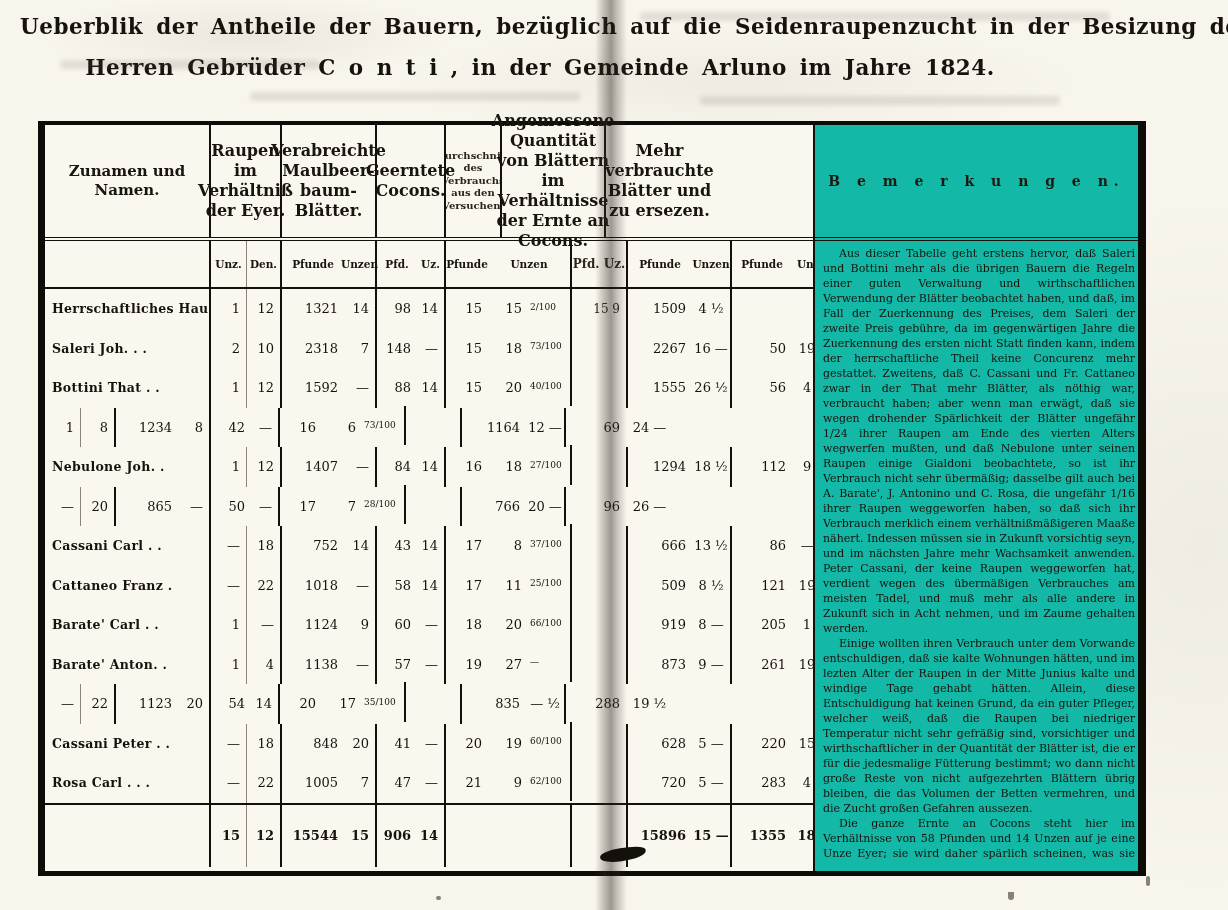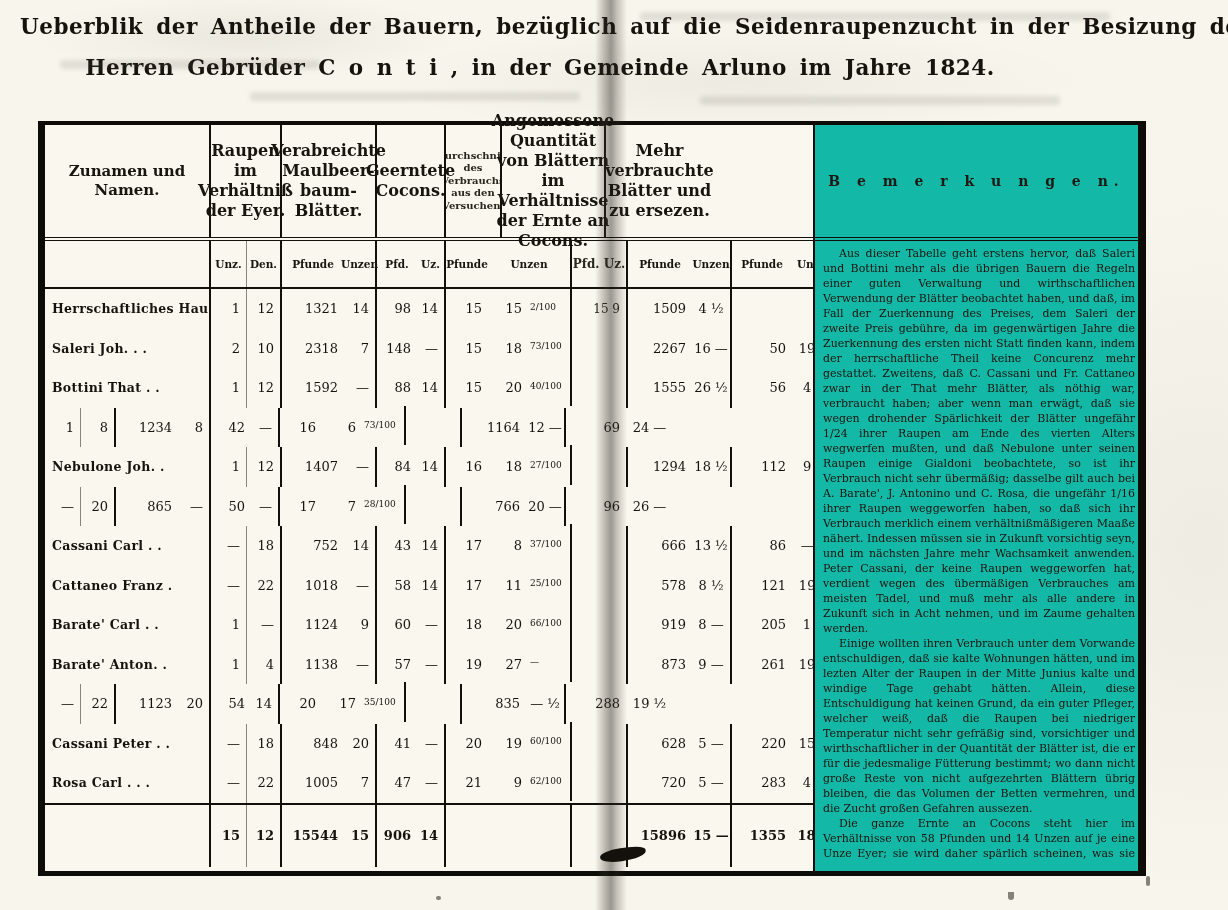--- a/index.html
+++ b/index.html
@@ -261,21 +261,21 @@
     <div class="cell n w36 br1">—</div>
     <div class="cell n w35 br2">22</div>
     <div class="cell n w62">1018</div>
     <div class="cell n w33 br2">—</div>
     <div class="cell n w40">58</div>
     <div class="cell n w29 br2">14</div>
     <div class="cell n w42">17</div>
     <div class="cell n w40c">11</div>
     <div class="cell fr w44 br2">25/100</div>
     <div class="cell n w56 br2 dim"></div>
-    <div class="cell n w64">578</div>
+    <div class="cell n w64">509</div>
     <div class="cell u w40 br2">8 ½</div>
     <div class="cell n w60">121</div>
     <div class="cell u w47">19 ½</div>
   </div>
 
   <div class="drow">
     <div class="cell name">Barate' Carl  .   .</div>
     <div class="cell n w36 br1">1</div>
     <div class="cell n w35 br2">—</div>
     <div class="cell n w62">1124</div>

